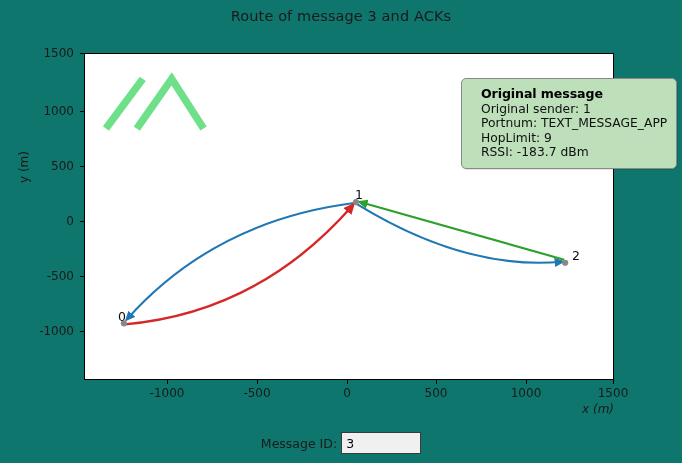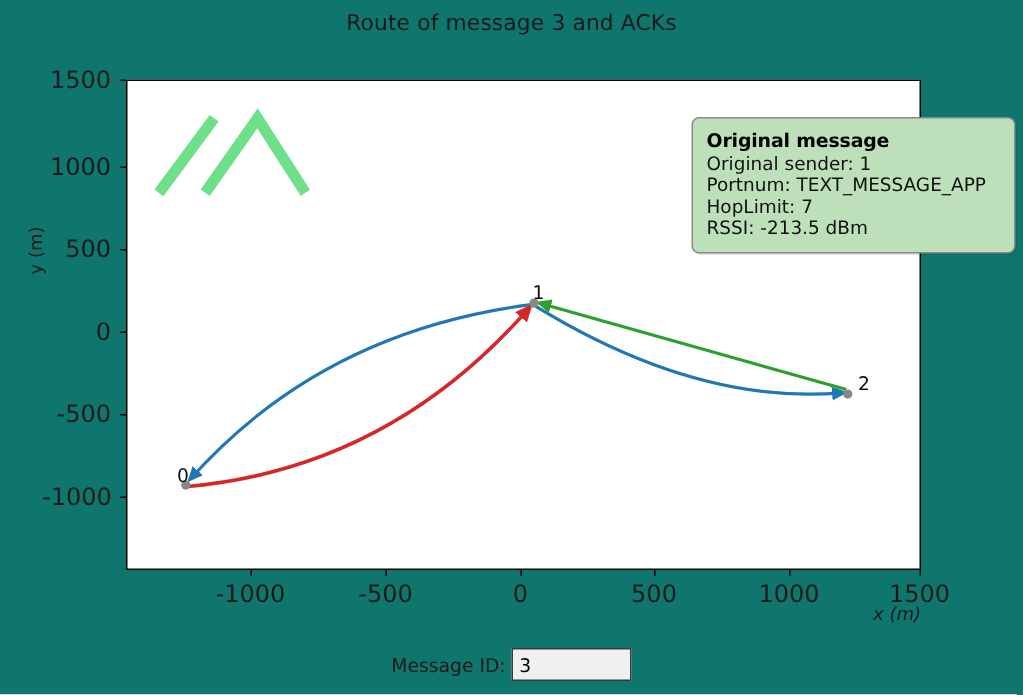--- a/index.html
+++ b/index.html
@@ -51,21 +51,21 @@
     position: absolute;
     left: 0; top: 0;
     width: 100%;
     height: 100%;
     display: block;
   }
 
   
   .tick-label {
     position: absolute;
-    font-size: 16px;
+    font-size: 12px;
     color: #1a1a1a;
     white-space: nowrap;
   }
   .ytick {
     text-align: right;
     transform: translateY(-50%);
   }
   .xtick {
     text-align: center;
     transform: translateX(-50%);
@@ -110,21 +110,21 @@
   
   #annotation-box {
     position: absolute;
     left: 461px;
     top: 78px;
     width: 216px;
     box-sizing: border-box;
     background: #bddfb9;
     border: 1.2px solid #8a8a8a;
     border-radius: 5px;
-    padding: 7px 9px 8px 9px;
+    padding: 7px 9px 8px 19px;
     box-shadow: 1px 1px 0 rgba(0,0,0,0.10);
   }
   #annotation-title {
     font-size: 12.6px;
     font-weight: bold;
     color: #000000;
     letter-spacing: -0.1px;
     margin-bottom: 1px;
     white-space: nowrap;
   }
@@ -254,22 +254,22 @@
 
     <div class="node-label" style="left:33px; top:255px;">0</div>
     <div class="node-label" style="left:270px; top:133px;">1</div>
     <div class="node-label" style="left:487px; top:194px;">2</div>
   </div>
 
   <div id="annotation-box">
     <div id="annotation-title">Original message</div>
     <div class="annotation-line">Original sender: 1</div>
     <div class="annotation-line">Portnum: TEXT_MESSAGE_APP</div>
-    <div class="annotation-line">HopLimit: 7</div>
-    <div class="annotation-line">RSSI: -213.5 dBm</div>
+    <div class="annotation-line">HopLimit: 9</div>
+    <div class="annotation-line">RSSI: -183.7 dBm</div>
   </div>
 
   <div id="widget-bar">
     <div id="widget-row">
       <span id="msgid-label">Message ID:</span>
       <input id="msgid-input" type="text" value="3" style="">
     </div>
   </div>
 
 </div>

